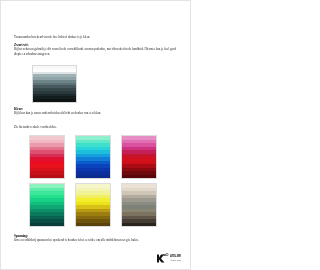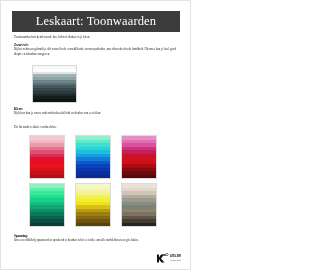--- a/index.html
+++ b/index.html
@@ -158,23 +158,20 @@
     font-size: 2.2px;
     color: #333;
     font-family: "Liberation Sans", sans-serif;
   }
 </style>
 </head>
 <body>
 
 <div class="page">
 
-  <div class="header-bar">
-    <div class="header-title">Leskaart: Toonwaarden</div>
-  </div>
 
   <div class="intro">Toonwaarden betekend vooral: hoe licht of donker is je kleur.</div>
 
   <div class="block-zw">
     <div class="sec-head">Zwart wit:</div>
     <div class="sec-body">Bij het schetsen gebruik je dit vooral in de verschillende soorten potloden, met diversiteit in de hardheid. Hiermee kan je heel goed diepte en schaduw aangeven.</div>
   </div>
 
   <div class="bw-swatch">
     <div class="bands">

